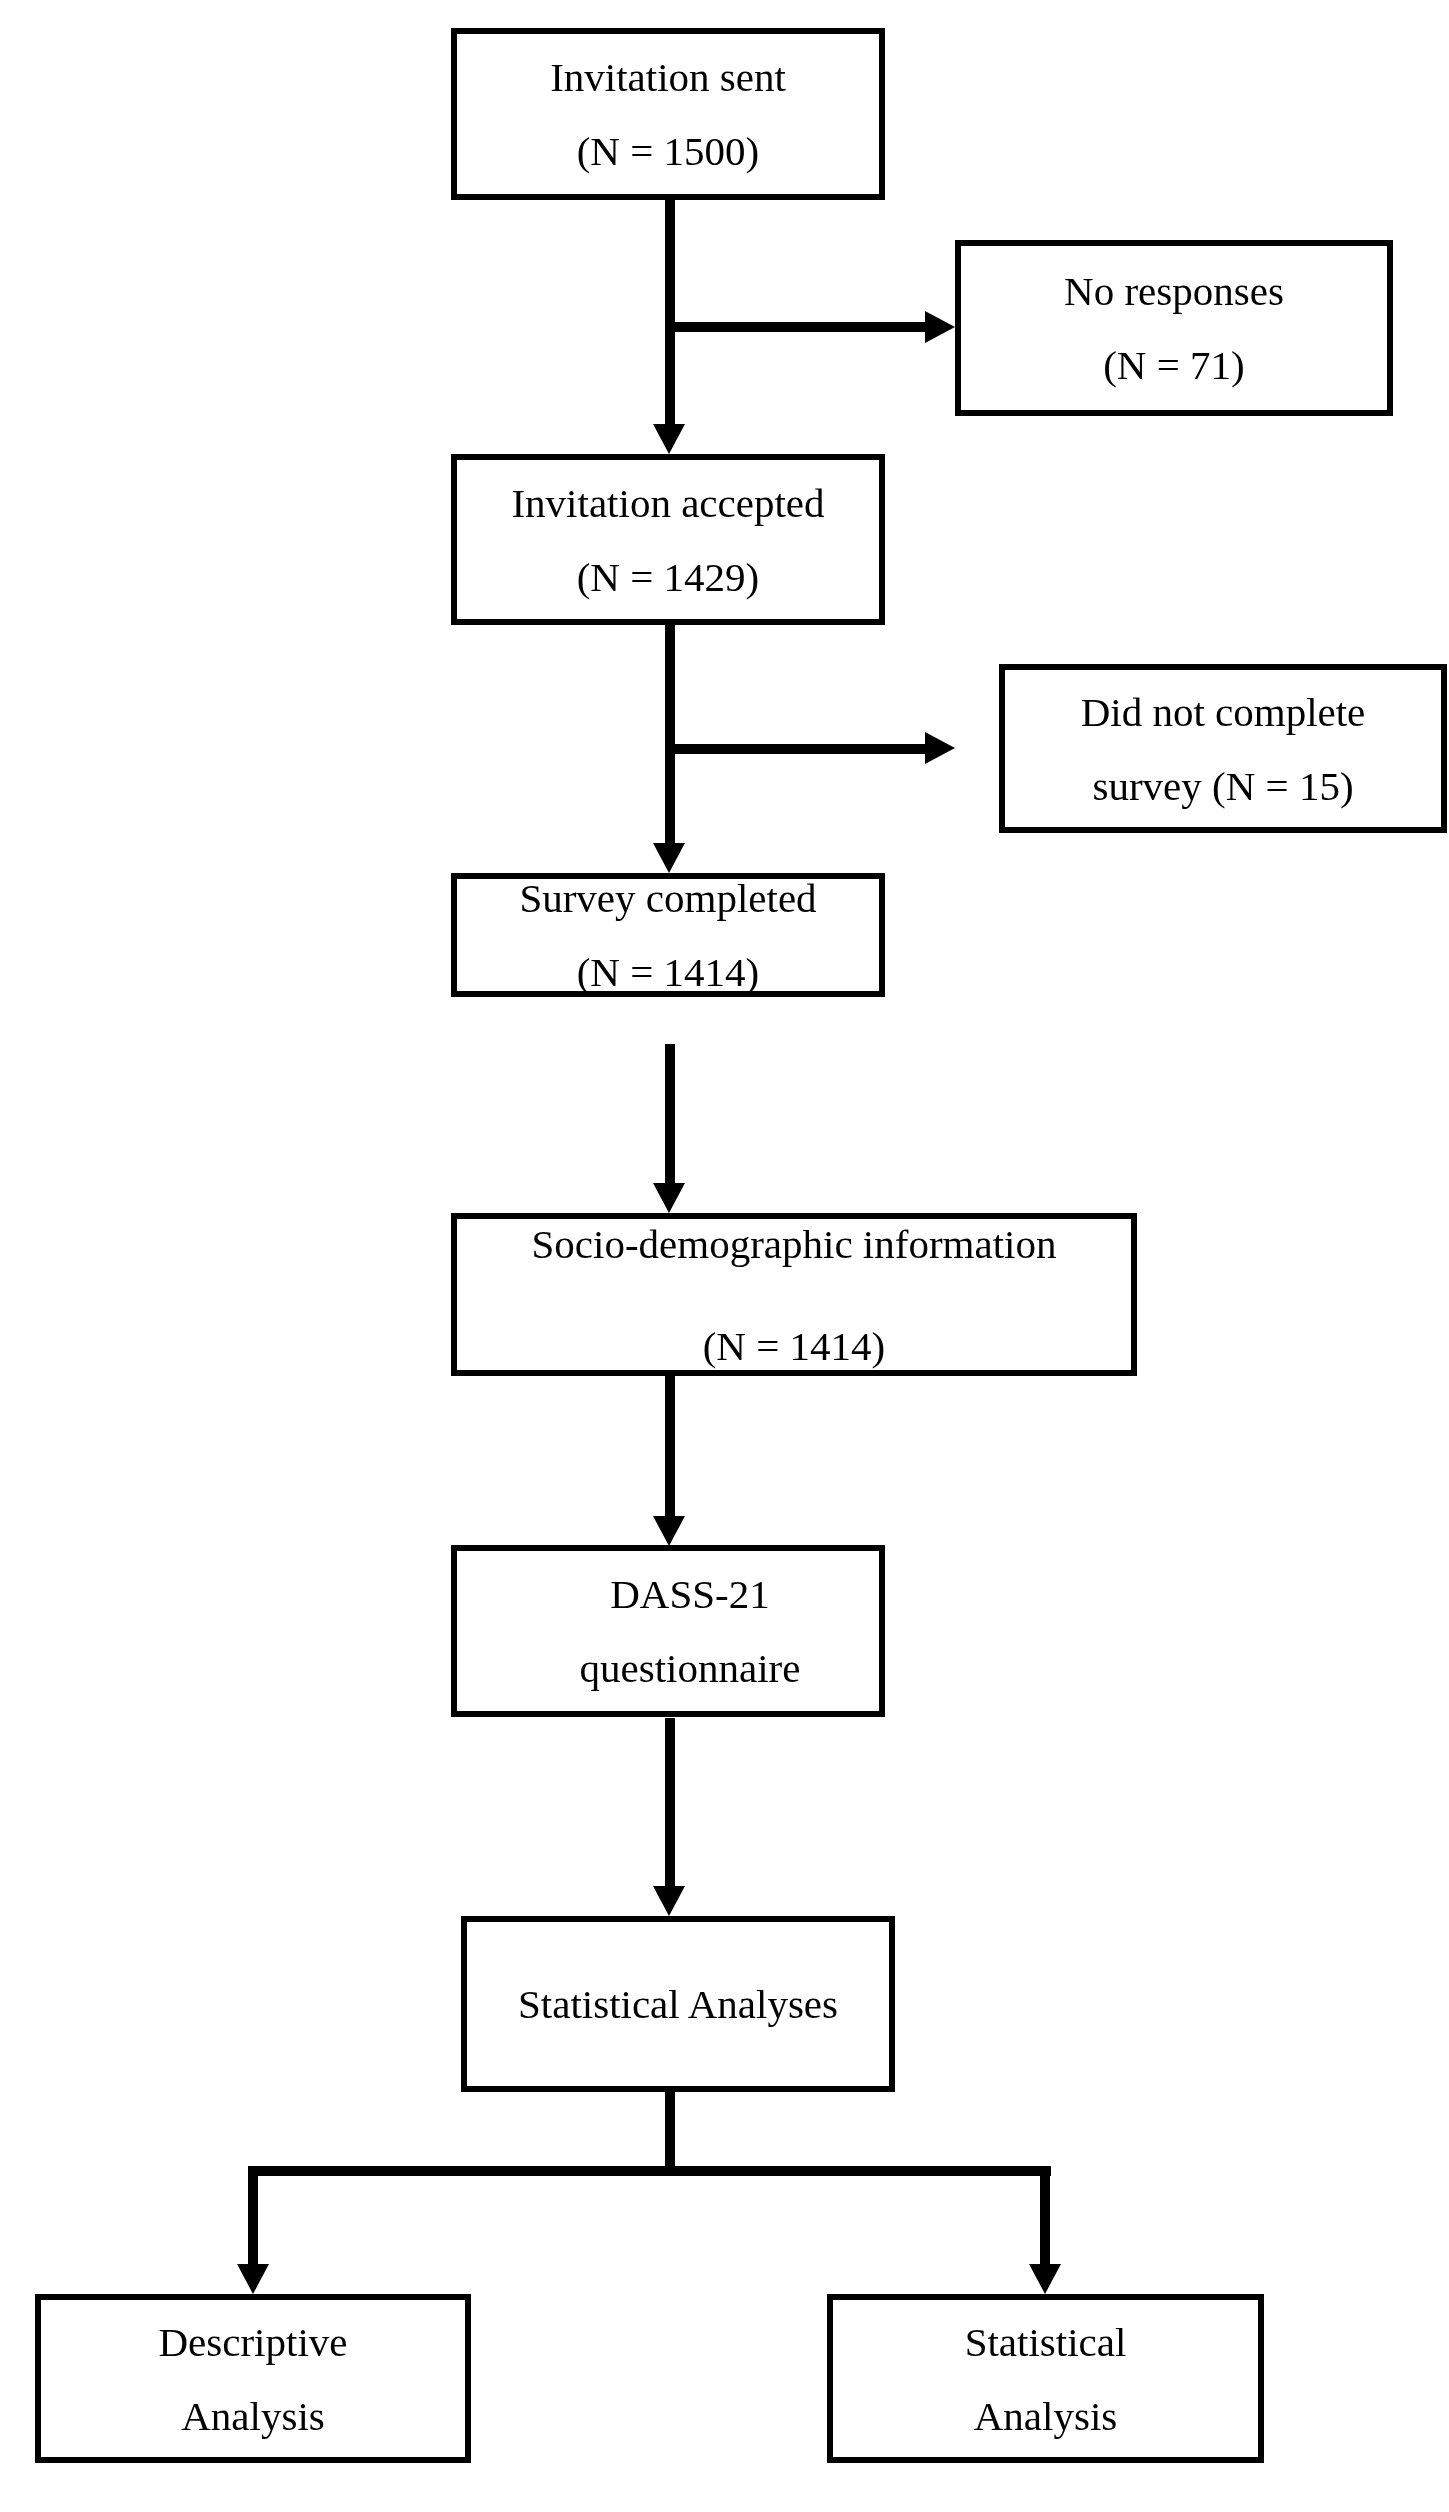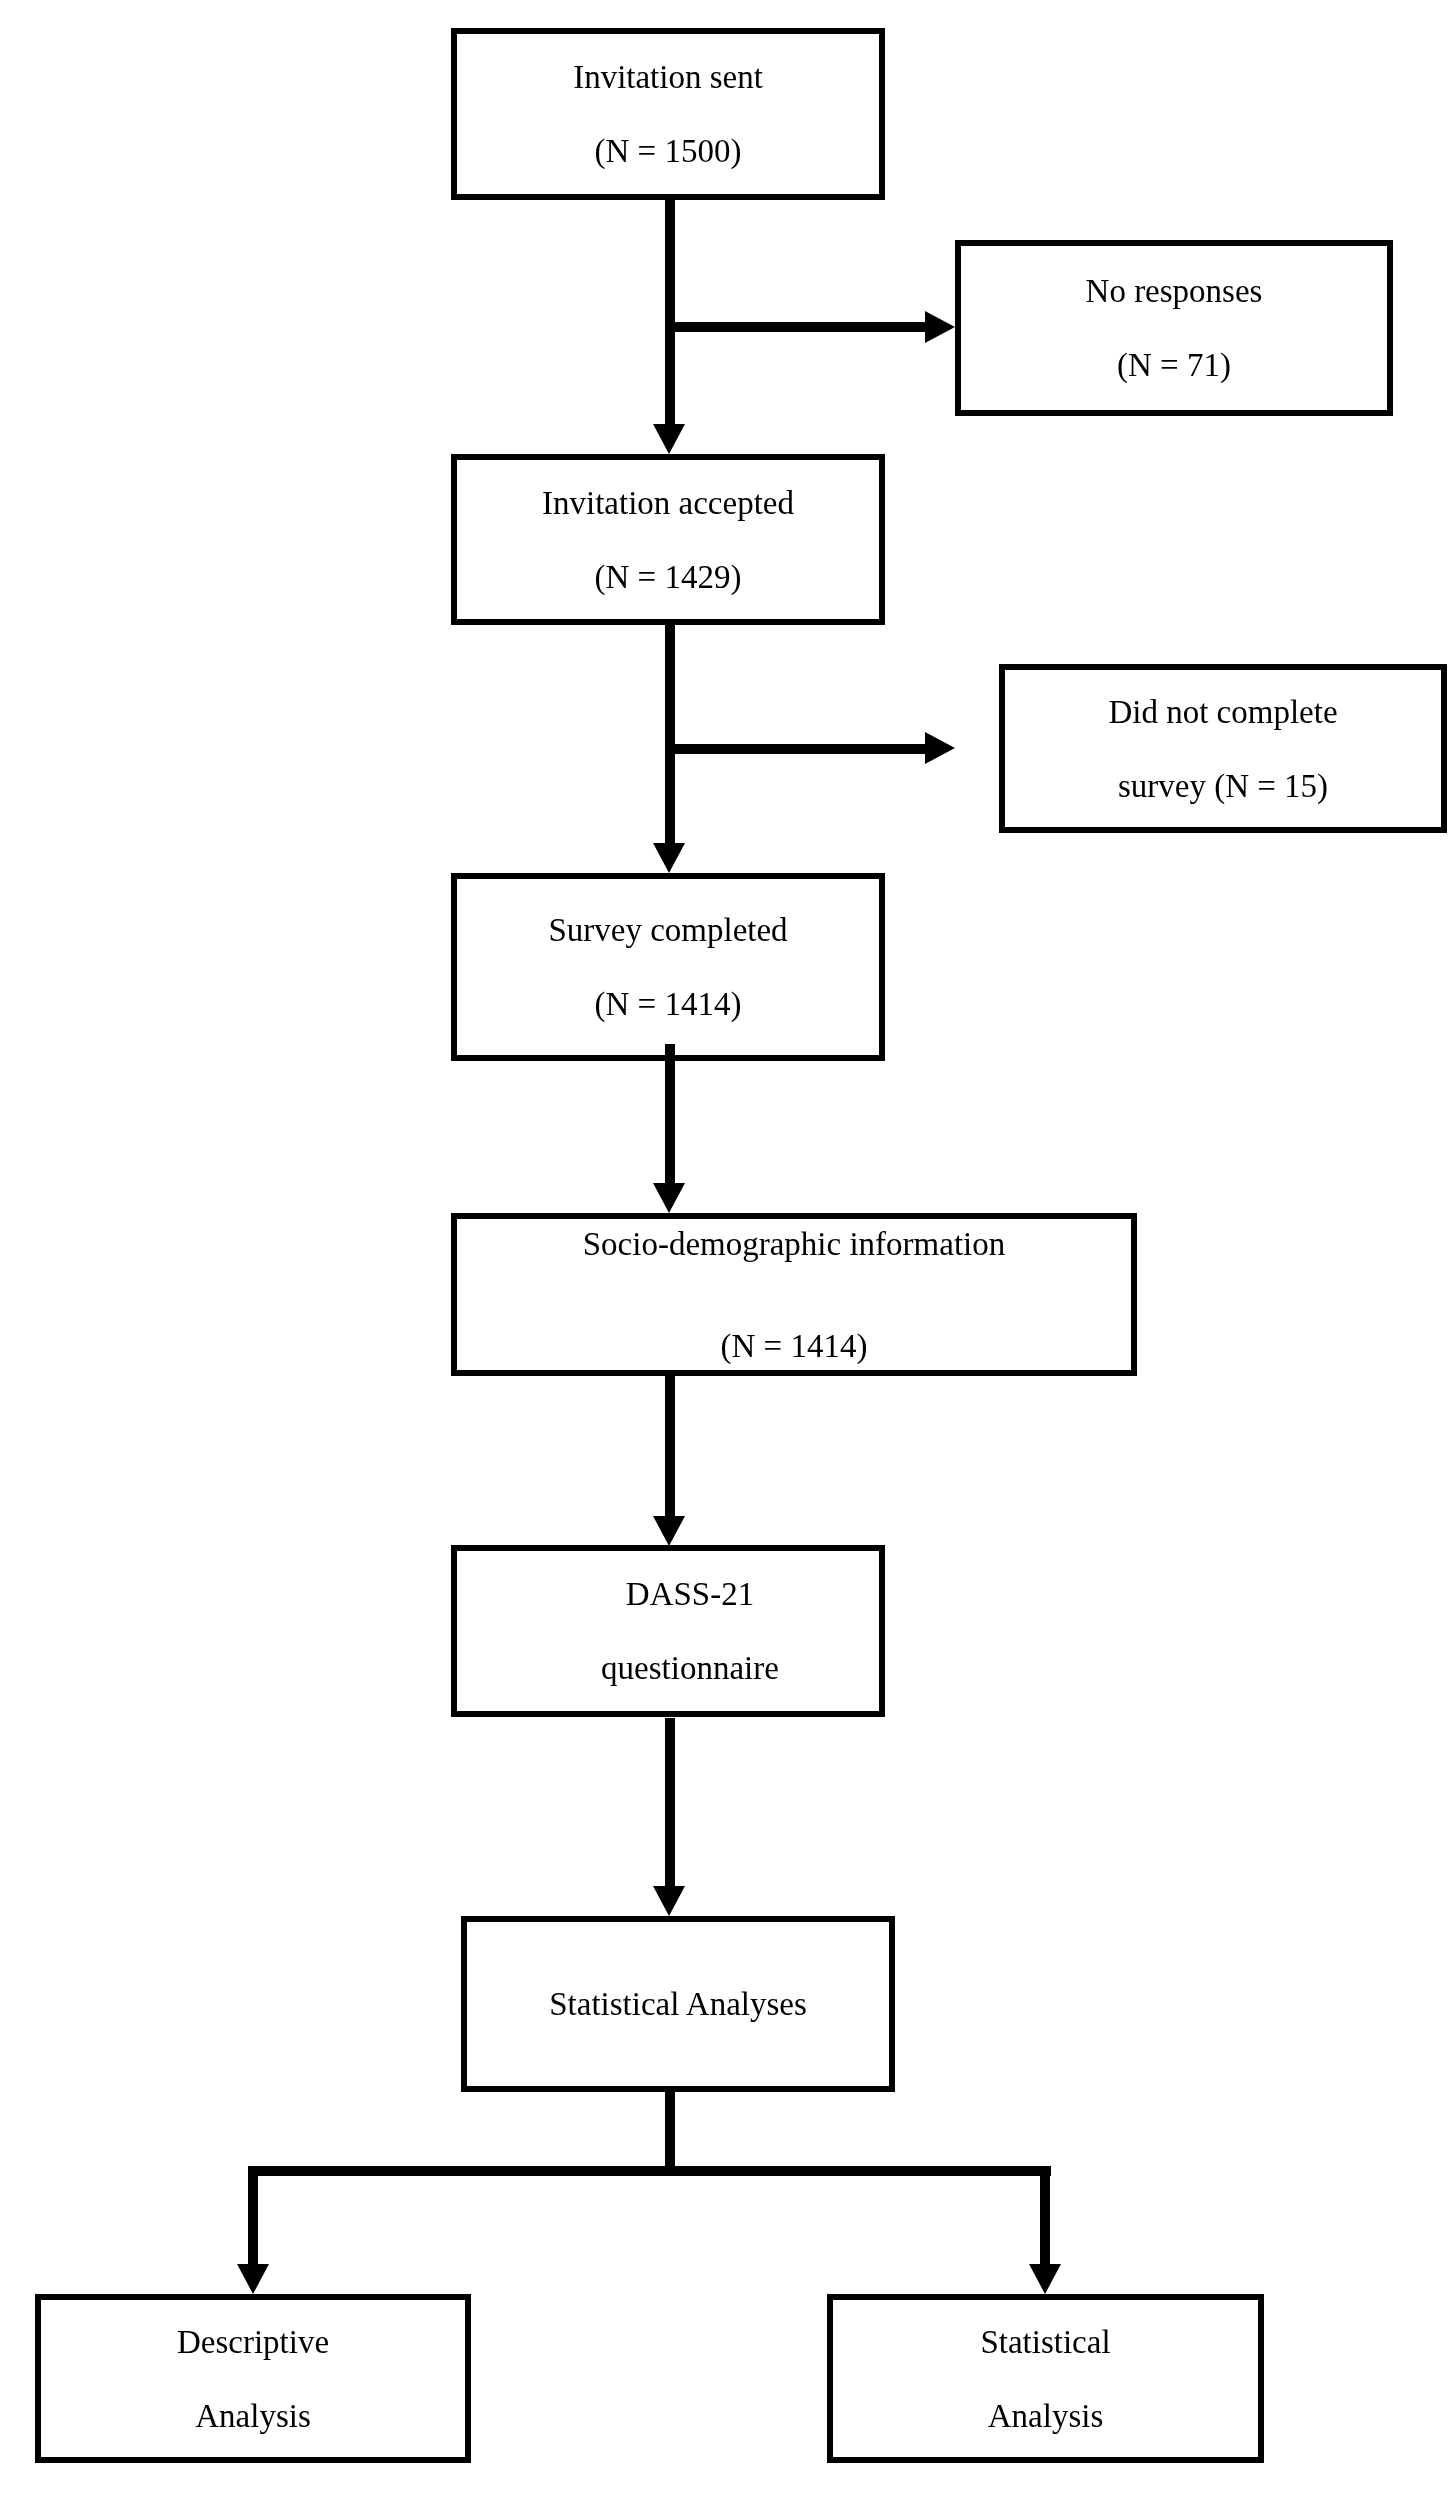--- a/index.html
+++ b/index.html
@@ -18,21 +18,21 @@
   .box {
     position: absolute;
     box-sizing: border-box;
     border: 6.2px solid #000000;
     background: #ffffff;
     display: flex;
     flex-direction: column;
     align-items: center;
     justify-content: center;
     text-align: center;
-    font-size: 33px;
+    font-size: 41px;
     line-height: 74px;
   }
   .box span {
     display: block;
     white-space: nowrap;
   }
   .line {
     position: absolute;
     background: #000000;
   }
@@ -51,21 +51,21 @@
     border-top: 16.4px solid transparent;
     border-bottom: 16.4px solid transparent;
     border-left: 30px solid #000000;
   }
 
   
   #n-invitation-sent      { left: 451px;  top: 28px;   width: 434px;  height: 172px; }
   #n-no-responses         { left: 955px; top: 240px;  width: 438px;  height: 176px; }
   #n-invitation-accepted  { left: 451px;  top: 454px;  width: 434px;  height: 171px; }
   #n-did-not-complete     { left: 955px; top: 664px; width: 448px;  height: 169px; margin-left: 44px; }
-  #n-survey-completed     { left: 451px;  top: 873px; width: 434px;  height: 188px; }
+  #n-survey-completed     { left: 451px;  top: 873px; width: 434px;  height: 124px; }
   #n-socio-demographic    { left: 451px;  top: 1213px; width: 686px; height: 163px; gap: 28px; }
   #n-dass21               { left: 451px;  top: 1545px; width: 434px;  height: 172px; padding-left: 44px; }
   #n-statistical-analyses { left: 451px;  top: 1916px; width: 434px;  height: 176px; margin-left: 10px; }
   #n-descriptive-analysis { left: 35px;   top: 2294px; width: 436px;  height: 169px; }
   #n-inferential-analysis { left: 827px; top: 2294px; width: 437px;  height: 169px; }
 
   
   #v-sent-accepted        { left: 665px; top: 200px;  width: 10.3px;  height: 226px; }
   #ah-sent-accepted       { left: 653px; top: 424px; }
   #h-branch-noresp        { left: 670px; top: 322px;  width: 257px; height: 10.3px; }

